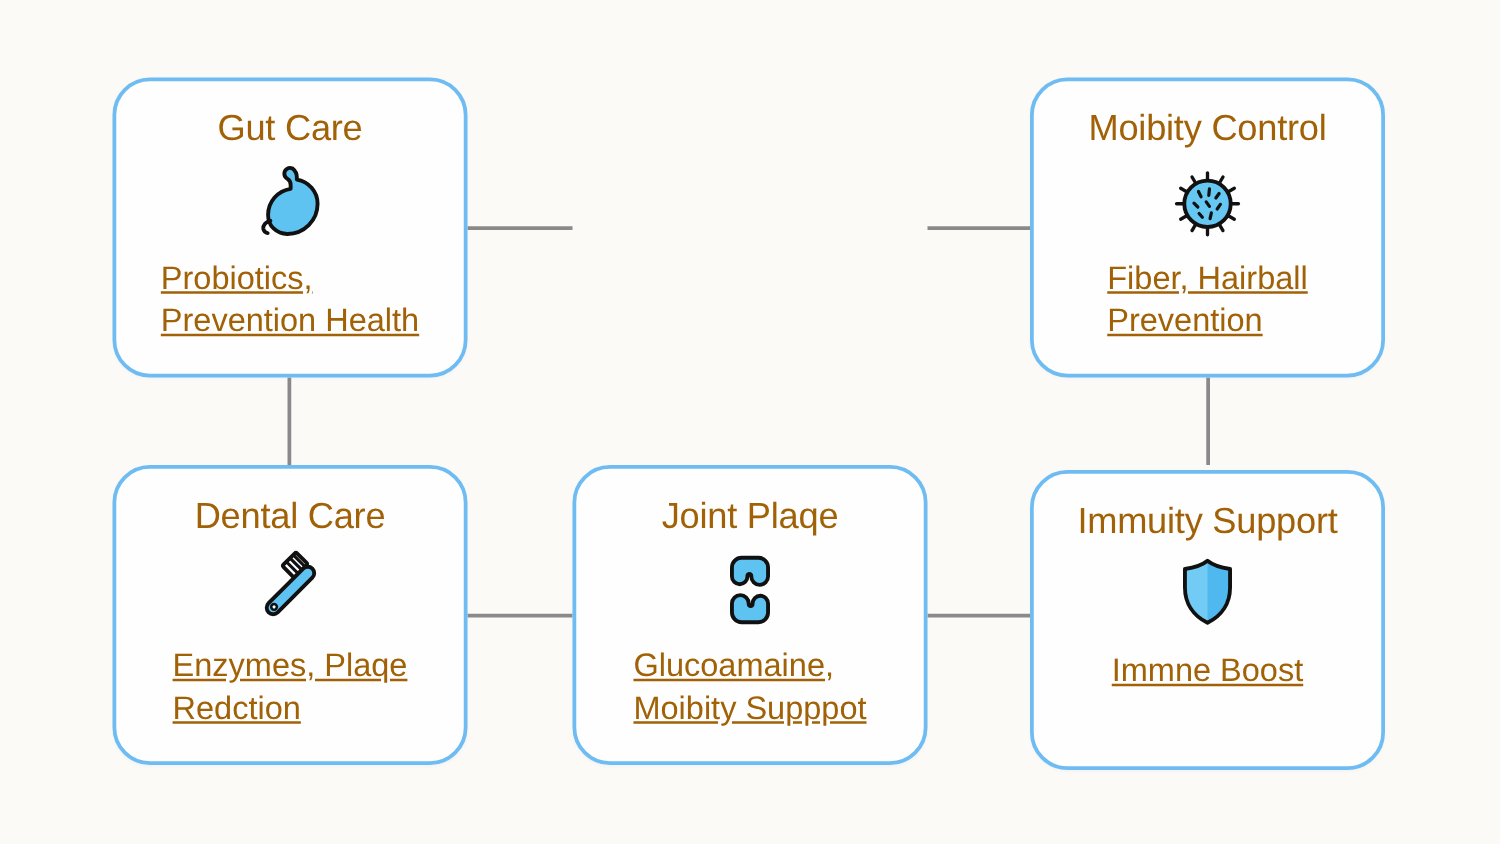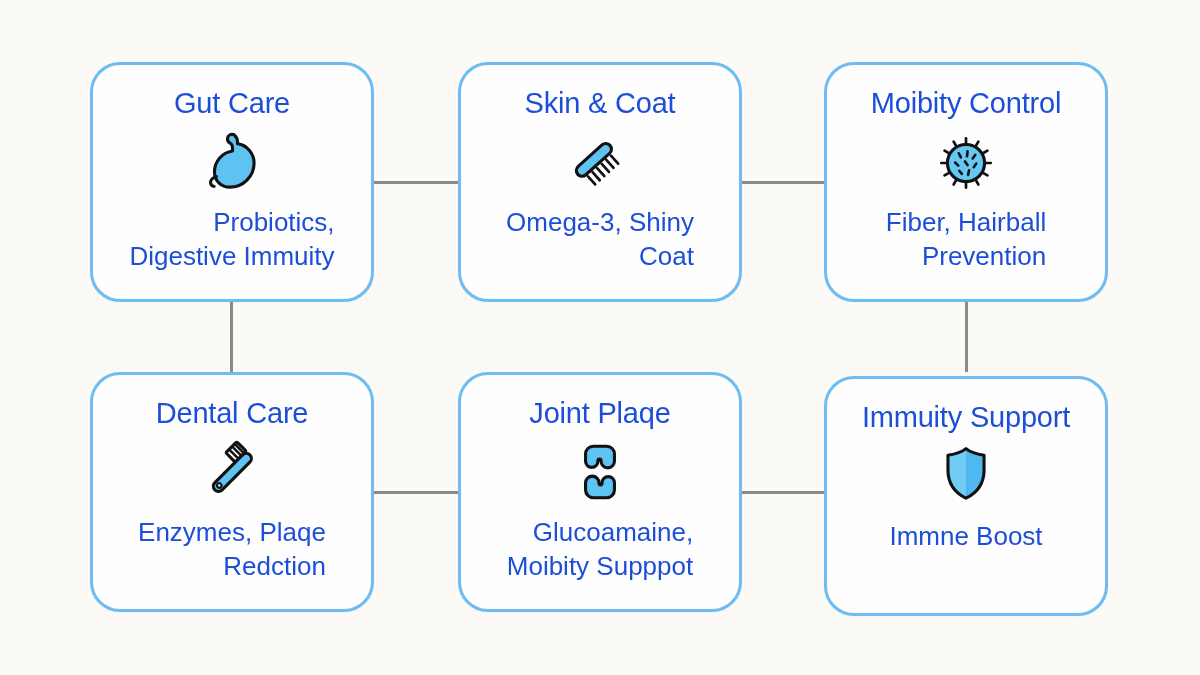--- a/index.html
+++ b/index.html
@@ -1,28 +1,28 @@
 <!DOCTYPE html>
 <html><head>
 <meta charset="utf-8">
 <style>
   html,body{margin:0;padding:0;background:#fbfaf7;}
   .canvas{
     position:relative;width:1200px;height:675px;background:#fbfaf7;
-    overflow:hidden;font-family:"Liberation Sans",sans-serif;color:#1d4ed8;
+    overflow:hidden;font-family:"Liberation Sans",sans-serif;color:#a16207;
   }
   .card{
     position:absolute;width:284px;height:240px;box-sizing:border-box;
     background:#fefefe;border:3px solid #6ebcf2;border-radius:30px;
     display:flex;flex-direction:column;align-items:center;padding-top:20px;
     box-shadow:0 1px 2px rgba(120,160,200,.06);
   }
   .card-title{font-size:29px;font-weight:500;line-height:36px;letter-spacing:-.2px;}
   .card-icon{margin-top:8px;width:66px;height:66px;display:flex;align-items:center;justify-content:center;}
-  .card-desc{margin-top:10px;font-size:26px;line-height:34px;text-align:right;font-weight:400;}
+  .card-desc{margin-top:10px;font-size:26px;line-height:34px;text-align:left;font-weight:400;text-decoration:underline;}
   
   .pos-r1c1{left:90px;top:62px}   .pos-r1c2{left:458px;top:62px}  .pos-r1c3{left:824px;top:62px}
   .pos-r2c1{left:90px;top:372px}  .pos-r2c2{left:458px;top:372px} .pos-r2c3{left:824px;top:376px}
   
   .conn{position:absolute;background:#8a8a8a;}
   .conn-h{height:3px;}
   .conn-v{width:3px;}
   .conn-h1{left:374px;top:181px;width:84px}
   .conn-h2{left:742px;top:181px;width:82px}
   .conn-h3{left:374px;top:491px;width:84px}
@@ -46,46 +46,24 @@
   <div class="card pos-r1c1">
     <div class="card-title">Gut Care</div>
     <div class="card-icon">
       <svg viewBox="0 0 64 64" width="66" height="66">
         <path d="M34 5.6c-3-1.4-6.4.8-6.4 4 0 1.9 1.1 3.2 2.7 4.2 1.5.9 2.2 2.5 2.2 4.6v3c-9.9 1.4-17.5 9.9-17.5 20.2 0 8.4 6.4 14.8 15 14.8 12.9 0 23.4-10.5 23.4-23.4 0-9.5-7-17.4-16.1-18.8v-1.9c0-2.6-1.2-5-3.3-6.7z" fill="#5fc3f1" stroke="#111" stroke-width="3" stroke-linejoin="round" stroke-linecap="round"></path>
         <path d="M16.8 46.2c-3.5.7-5.9 3.3-5.5 6.2.3 1.8 1.6 3.1 3.4 3.3" fill="none" stroke="#111" stroke-width="3" stroke-linecap="round"></path>
       </svg>
     </div>
     <div class="card-desc">
       <div>Probiotics,</div>
-      <div>Digestive Immuity</div>
+      <div>Prevention Health</div>
     </div>
   </div>
 
-  <div class="card pos-r1c2">
-    <div class="card-title">Skin &amp; Coat</div>
-    <div class="card-icon">
-      <svg viewBox="0 0 64 64" width="66" height="66">
-        <g transform="rotate(-42 32 32)">
-          <rect x="8" y="21" width="42" height="11" rx="5.5" fill="#5fc3f1" stroke="#111" stroke-width="3"></rect>
-          <g stroke="#111" stroke-width="2.6" stroke-linecap="round">
-            <line x1="14" y1="34.5" x2="14" y2="45"></line>
-            <line x1="20" y1="34.5" x2="20" y2="45"></line>
-            <line x1="26" y1="34.5" x2="26" y2="45"></line>
-            <line x1="32" y1="34.5" x2="32" y2="45"></line>
-            <line x1="38" y1="34.5" x2="38" y2="45"></line>
-            <line x1="44" y1="34.5" x2="44" y2="45"></line>
-          </g>
-        </g>
-      </svg>
-    </div>
-    <div class="card-desc">
-      <div>Omega-3, Shiny</div>
-      <div>Coat</div>
-    </div>
-  </div>
 
   <div class="card pos-r1c3">
     <div class="card-title">Moibity Control</div>
     <div class="card-icon">
       <svg viewBox="0 0 64 64" width="66" height="66">
         <g stroke="#111" stroke-width="2.6" stroke-linecap="round">
           <line x1="51" y1="33" x2="56" y2="33"></line>
           <line x1="48.5" y1="42.5" x2="52.8" y2="45"></line>
           <line x1="41.5" y1="49.5" x2="44" y2="53.8"></line>
           <line x1="32" y1="52" x2="32" y2="57"></line>

